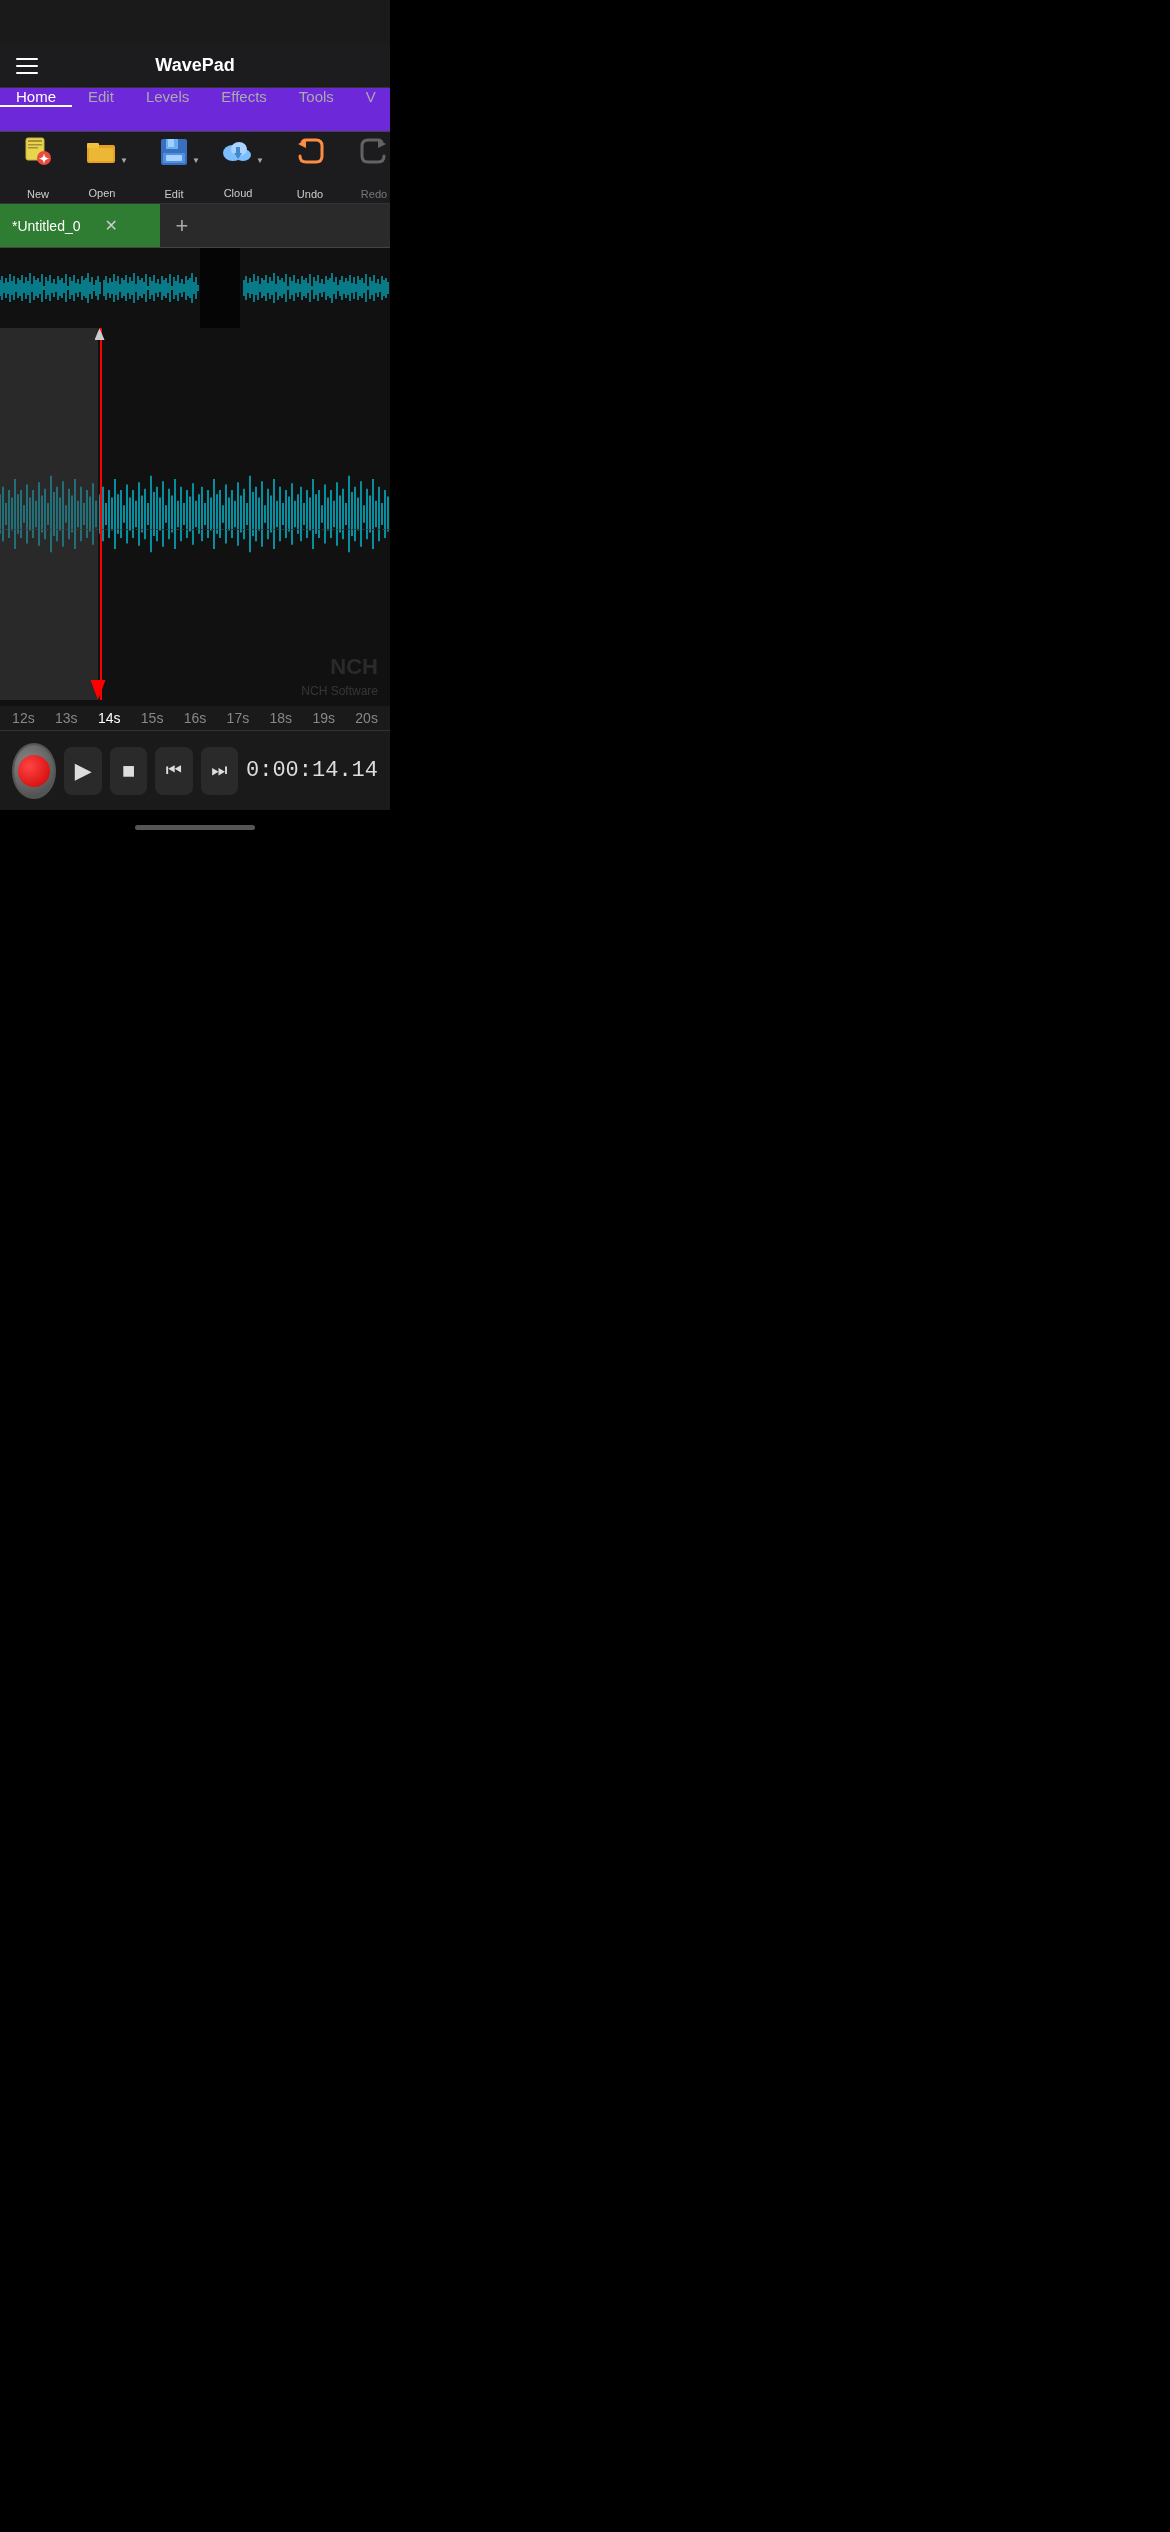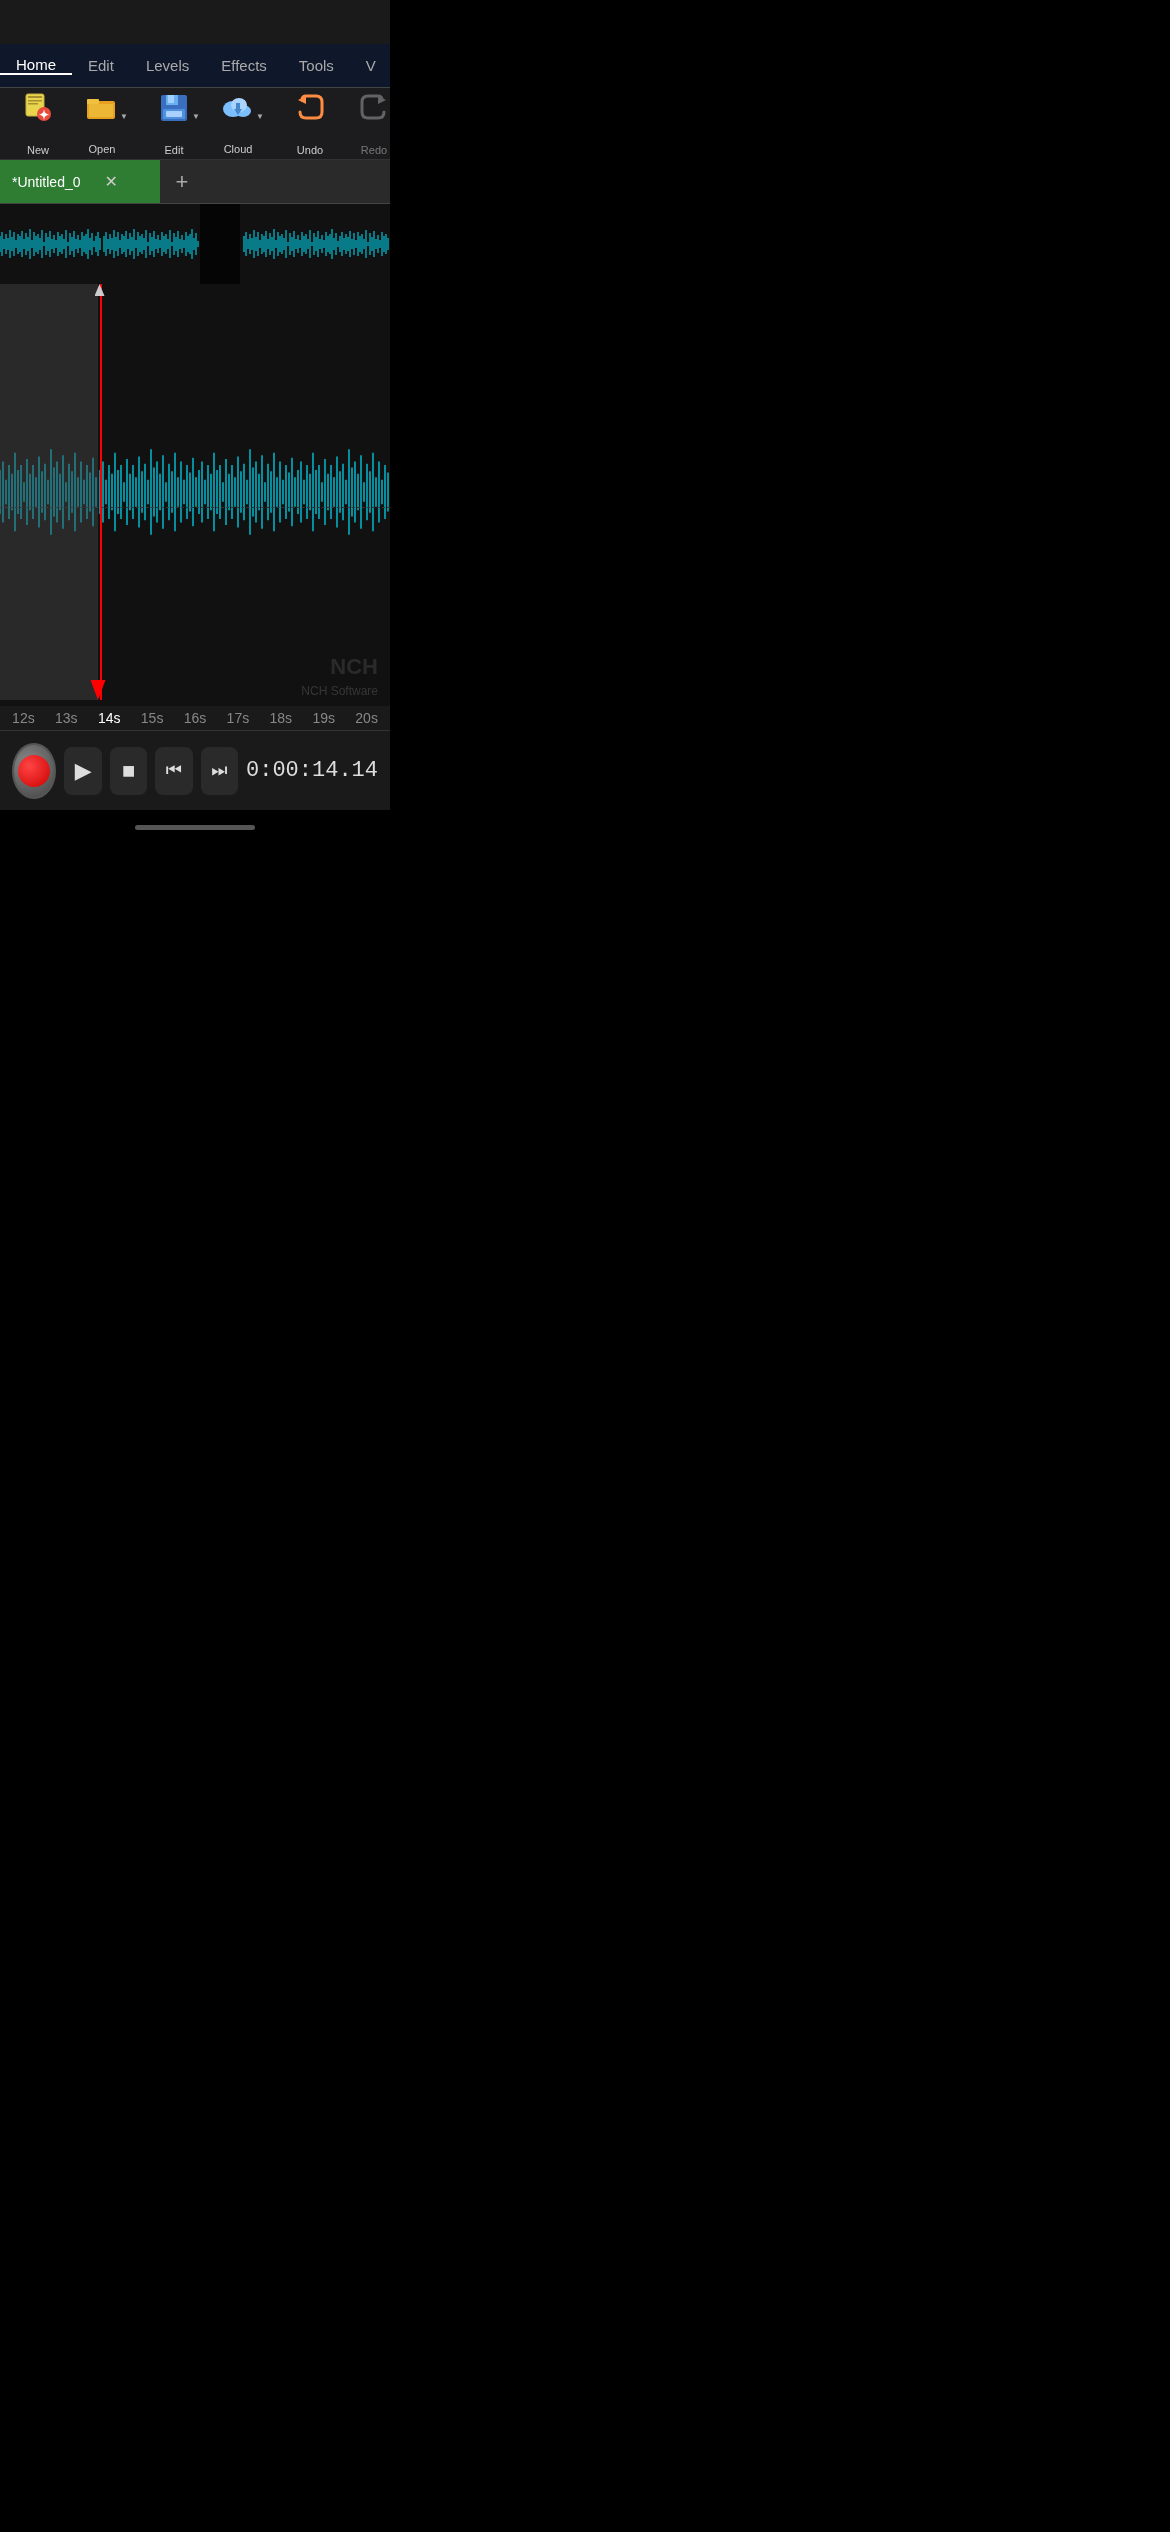--- a/index.html
+++ b/index.html
@@ -51,23 +51,23 @@
     }
     .header-title {
       font-size: 18px;
       font-weight: 600;
       color: #fff;
     }
 
     
     .tab-bar {
       height: 44px;
-      background: #0f172a;
-      display: flex;
-      align-items: center;
+      background: #6d28d9;
+      display: flex;
+      align-items: flex-start;
       overflow: hidden;
       border-bottom: 1px solid #444;
     }
     .tab-item {
       flex: 0 0 auto;
       padding: 0 16px;
       display: flex;
       align-items: center;
       justify-content: center;
       font-size: 15px;
@@ -301,20 +301,28 @@
       height: 844px;
     }
   </style>
 </head>
 <body>
 
 <div class="app">
 
   <div class="status-bar"></div>
 
+  <div class="header">
+    <div class="header-menu-btn">
+      <div class="menu-line"></div>
+      <div class="menu-line"></div>
+      <div class="menu-line"></div>
+    </div>
+    <span class="header-title">WavePad</span>
+  </div>
 
   <div class="tab-bar">
     <div class="tab-item active">Home</div>
     <div class="tab-item">Edit</div>
     <div class="tab-item">Levels</div>
     <div class="tab-item">Effects</div>
     <div class="tab-item">Tools</div>
     <div class="tab-item">V</div>
   </div>
 

